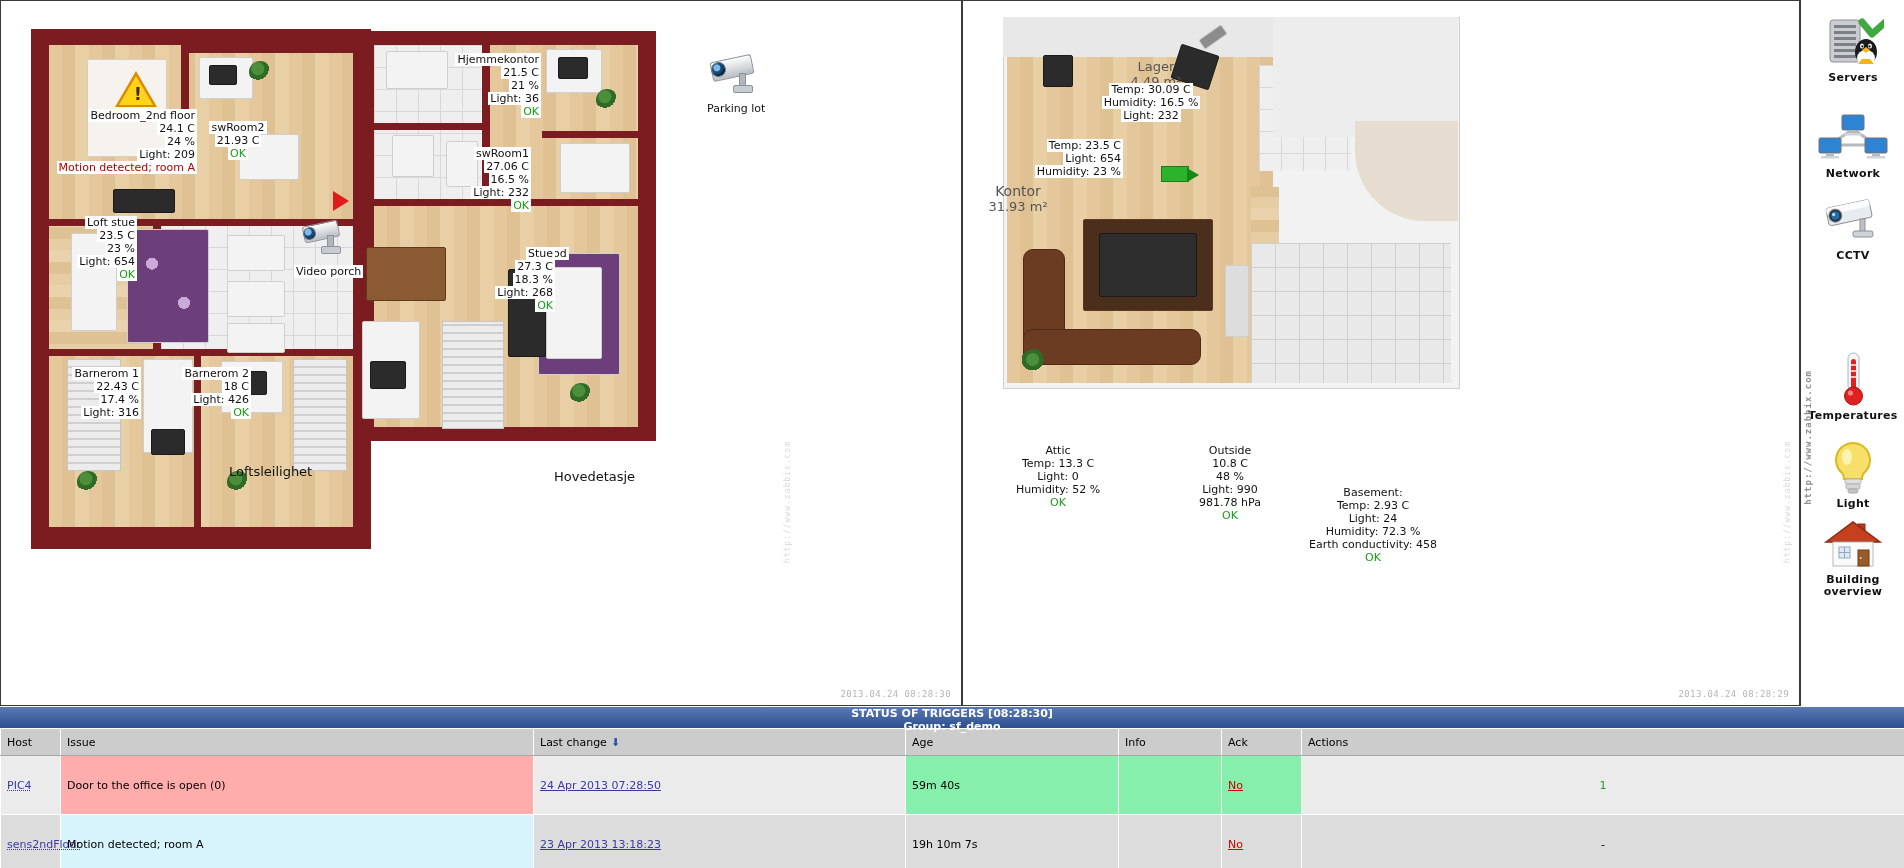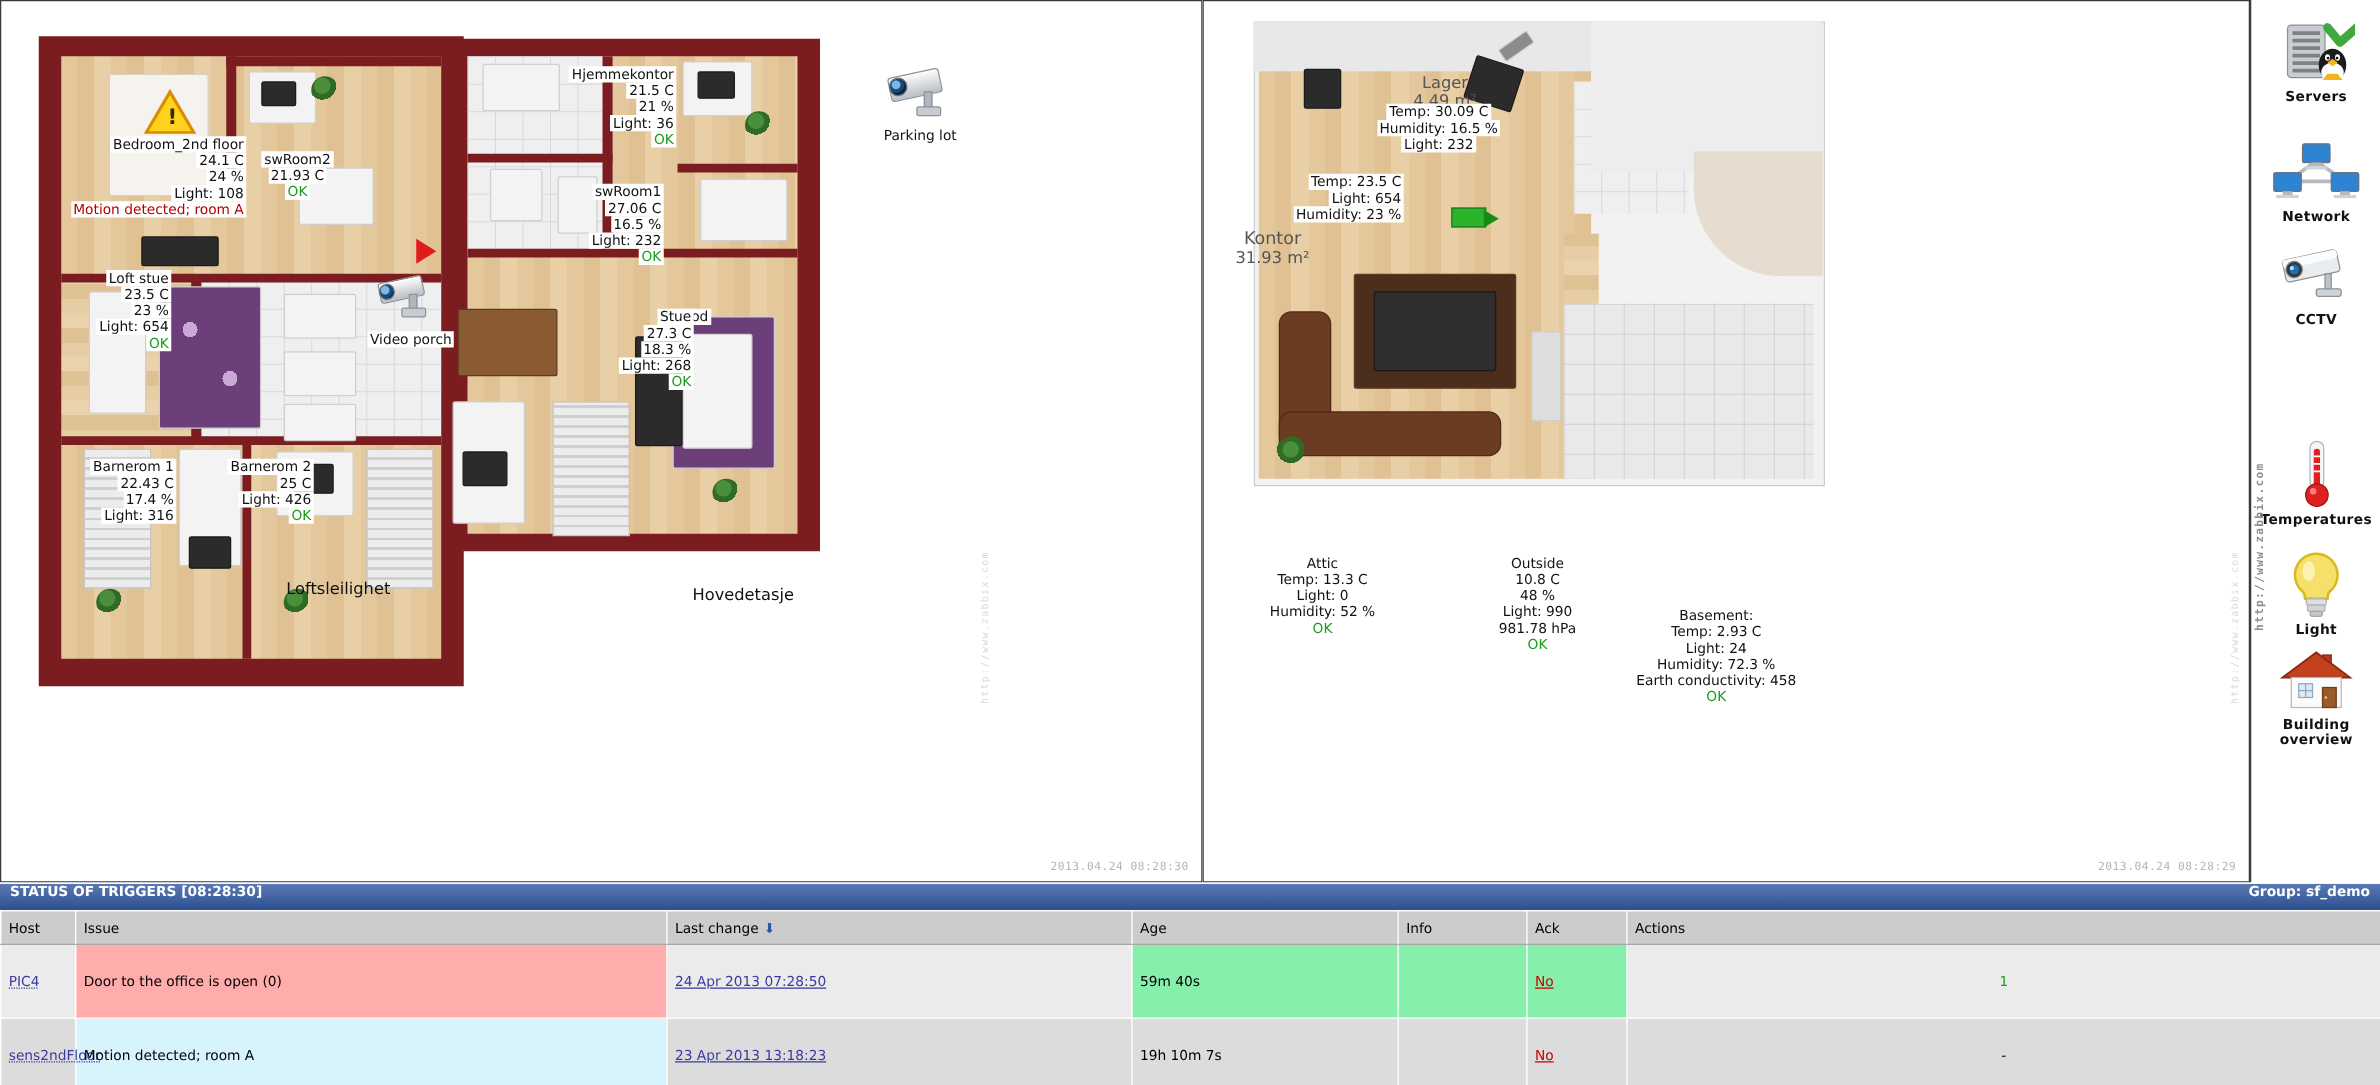--- a/index.html
+++ b/index.html
@@ -79,21 +79,21 @@
       background:radial-gradient(circle at 40% 35%,#7fb7e8 0 3px,#134a7a 4px 6px,#06243d 7px);border:1px solid #6d737a;transform:rotate(-12deg);}
   .cam .arm{position:absolute;left:26px;top:14px;width:5px;height:13px;background:#b0b6bc;border:1px solid #8e949b;}
   .cam .base{position:absolute;left:20px;top:25px;width:18px;height:6px;background:#c6ccd2;border:1px solid #8e949b;border-radius:2px;}
 
   .redarrow{position:absolute;width:0;height:0;border-top:10px solid transparent;border-bottom:10px solid transparent;border-left:16px solid #e01b1b;}
   .doorgreen{position:absolute;width:26px;height:14px;background:#2bb32b;border:1px solid #1d7c1d;}
 
   
   #triggers{position:absolute;left:0;top:706px;width:1904px;}
   .tt-head{height:22px;background:linear-gradient(#5a7ab5,#2c4f8e);border-top:1px solid #fff;
-      display:flex;align-items:flex-start;justify-content:space-between;padding:0 8px;box-sizing:border-box;}
+      display:flex;align-items:center;justify-content:space-between;padding:0 8px;box-sizing:border-box;flex-direction:column;}
   .tt-head span{color:#fff;font-size:11px;font-weight:bold;}
   table.tt{width:1904px;border-collapse:collapse;table-layout:fixed;}
   table.tt th{background:#ccc;border:1px solid #fff;border-bottom:1px solid #a8a8a8;text-align:left;
       font-size:11px;font-weight:normal;color:#000;padding:4px 6px;height:18px;}
   table.tt td{border:1px solid #fff;font-size:11px;padding:20px 6px;height:18px;color:#000;vertical-align:middle;}
   td.host{background:#ebebeb;}
   td.age,td.info,td.ack{background:#86efac;}
   td.actions{background:#ebebeb;text-align:center;}
   td.lastchange{background:#ebebeb;}
   tr.r2 td.host,tr.r2 td.age,tr.r2 td.info,tr.r2 td.ack,tr.r2 td.actions,tr.r2 td.lastchange{background:#dcdcdc;}
@@ -154,21 +154,21 @@
       <div class="warn" style="left:135px;top:70px;">
         <i></i>
           <i class="in"></i>
           <b>!</b>
       </div>
 
       <div class="lbl r" style="left:20px;top:108px;width:176px;">
         <span>Bedroom_2nd floor</span><br>
         <span>24.1 C</span><br>
         <span>24 %</span><br>
-        <span>Light: 108</span><br>
+        <span>Light: 209</span><br>
         <span class="alarm">Motion detected; room A</span>
       </div>
 
       <div class="lbl c" style="left:196px;top:120px;width:82px;">
         <span>swRoom2</span><br>
         <span>21.93 C</span><br>
         <span class="ok">OK</span>
       </div>
 
       <div class="lbl r" style="left:8px;top:215px;width:128px;">
@@ -181,21 +181,21 @@
 
       <div class="lbl r" style="left:20px;top:366px;width:120px;">
         <span>Barnerom 1</span><br>
         <span>22.43 C</span><br>
         <span>17.4 %</span><br>
         <span>Light: 316</span>
       </div>
 
       <div class="lbl r" style="left:130px;top:366px;width:120px;">
         <span>Barnerom 2</span><br>
-        <span>25 C</span><br>
+        <span>18 C</span><br>
         <span>Light: 426</span><br>
         <span class="ok">OK</span>
       </div>
 
       <div class="plan-title" style="left:228px;top:463px;">Loftsleilighet</div>
 
       <div class="fp" style="left:355px;top:30px;width:300px;height:410px;">
         <div class="wall" style="left:0;top:0;width:300px;height:410px;"></div>
         <div class="tile" style="left:18px;top:14px;width:116px;height:160px;"></div>
         <div class="floor wood" style="left:134px;top:14px;width:148px;height:160px;"></div>

